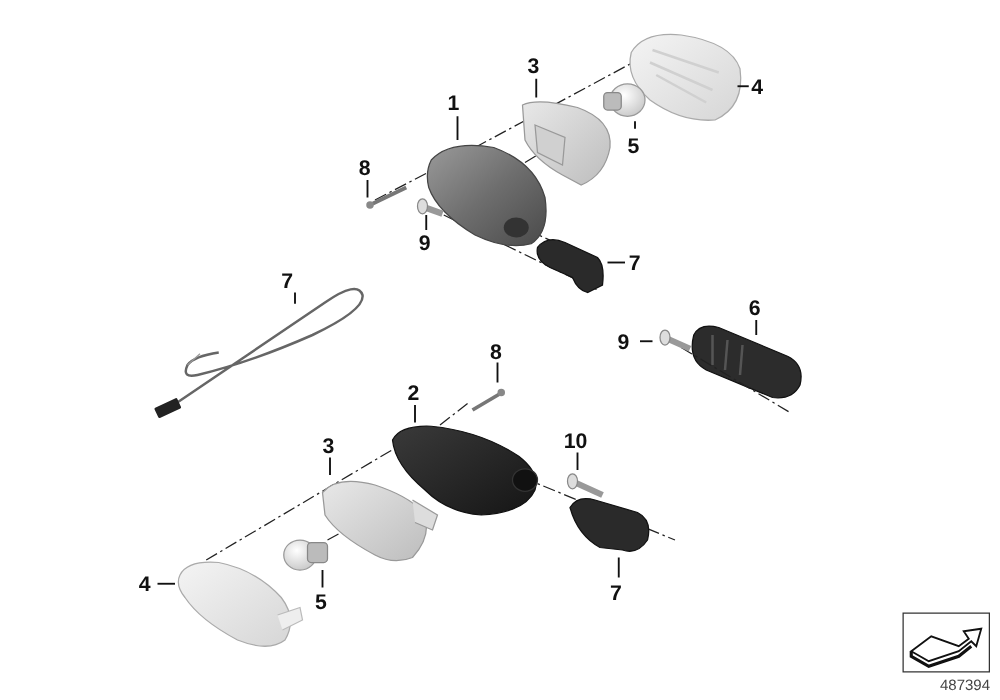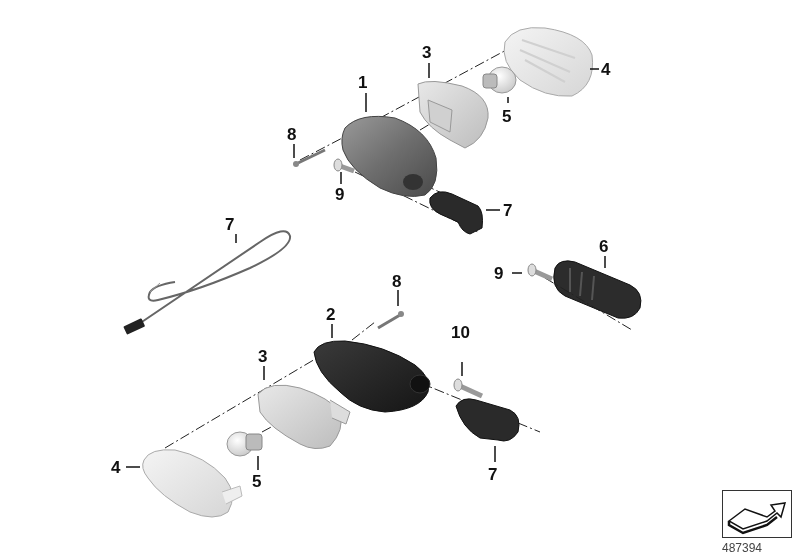--- a/index.html
+++ b/index.html
@@ -1,20 +1,20 @@
 <!DOCTYPE html>
 <html><head>
   <meta charset="utf-8">
   <style>
     html, body { margin: 0; padding: 0; background: #ffffff; }
     body { width: 800px; height: 560px; position: relative; overflow: hidden; font-family: "Liberation Sans", sans-serif; }
     #diagram { position: absolute; left: 0; top: 0; width: 800px; height: 560px; }
     .callout { position: absolute; font-family: "Liberation Sans", sans-serif; font-weight: bold; font-size: 17px; color: #111; line-height: 1; }
     .ref-box { position: absolute; left: 722px; top: 490px; width: 68px; height: 46px; border: 1px solid #333; background: #fff; }
-    .ref-num { position: absolute; left: 722px; top: 541px; width: 70px; text-align: left; font-size: 12px; color: #444; font-family: "Liberation Sans", sans-serif; }
+    .ref-num { position: absolute; left: 722px; top: 541px; width: 70px; text-align: right; font-size: 12px; color: #444; font-family: "Liberation Sans", sans-serif; }
   </style>
 </head>
 <body>
 
 <svg id="diagram" viewBox="0 0 800 560" xmlns="http://www.w3.org/2000/svg">
   <defs>
     <linearGradient id="greyHousing" x1="0" y1="0" x2="1" y2="1">
       <stop offset="0" stop-color="#9a9a9a"></stop>
       <stop offset="0.5" stop-color="#6e6e6e"></stop>
       <stop offset="1" stop-color="#4a4a4a"></stop>
@@ -167,21 +167,21 @@
 <div class="callout" style="left:601px;top:61px">4</div>
 <div class="callout" style="left:502px;top:108px">5</div>
 <div class="callout" style="left:287px;top:126px">8</div>
 <div class="callout" style="left:335px;top:186px">9</div>
 <div class="callout" style="left:503px;top:202px">7</div>
 <div class="callout" style="left:225px;top:216px">7</div>
 <div class="callout" style="left:599px;top:238px">6</div>
 <div class="callout" style="left:494px;top:265px">9</div>
 <div class="callout" style="left:392px;top:273px">8</div>
 <div class="callout" style="left:326px;top:306px">2</div>
-<div class="callout" style="left:451px;top:324px">10</div>
+<div class="callout" style="left:451px;top:344px">10</div>
 <div class="callout" style="left:258px;top:348px">3</div>
 <div class="callout" style="left:111px;top:459px">4</div>
 <div class="callout" style="left:252px;top:473px">5</div>
 <div class="callout" style="left:488px;top:466px">7</div>
 
 <div class="ref-box">
   <svg width="68" height="46" viewBox="0 0 68 46">
     <path d="M6 30 L22 18 L44 26 L52 20 L48 14 L62 12 L58 26 L54 22 L44 30 L20 38 Z" fill="#fff" stroke="#111" stroke-width="1.5"></path>
     <path d="M6 30 L6 34 L20 42 L44 34 L54 26" fill="none" stroke="#111" stroke-width="2.5"></path>
   </svg>

